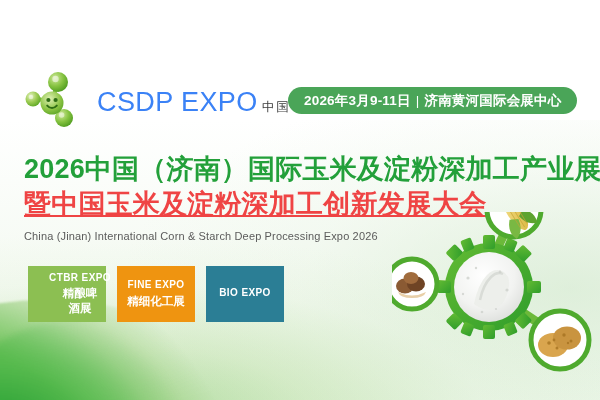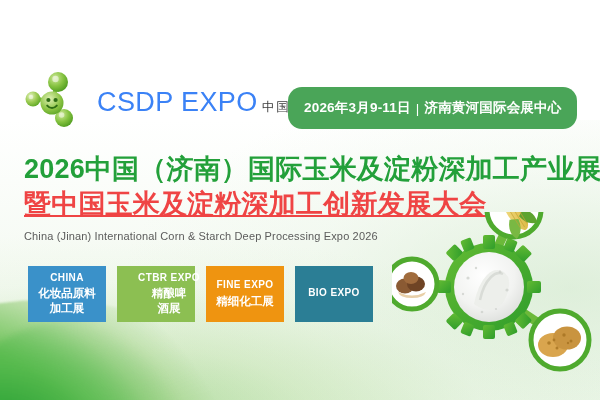--- a/index.html
+++ b/index.html
@@ -52,21 +52,21 @@
     color:#3b82f6; line-height:1.05; white-space:nowrap;
   }
   .logo-cn {
     font-size:12.5px; color:#3b3b3b; letter-spacing:1.6px;
     margin-top:3px; white-space:nowrap;
   }
 
   
   .date-pill {
     position:absolute; left:288px; top:87px;
-    height:42px; padding:0 16px;
+    height:27px; padding:0 16px;
     display:flex; align-items:center;
     background:#4aa558; border-radius:14px;
     color:#ffffff; font-size:13.5px; font-weight:bold;
     white-space:nowrap; letter-spacing:.2px;
   }
   .date-pill .sep { padding:0 5px; font-weight:normal; }
 
   
   .headline { position:absolute; left:24px; top:152px; width:560px; }
   .h-line {
@@ -151,27 +151,20 @@
   </div>
 
   <div class="headline">
     <div class="h-line l1">2026中国（济南）国际玉米及淀粉深加工产业展览会</div>
     <div class="h-line l2">暨中国玉米及淀粉深加工创新发展大会</div>
     <div class="h-sub">China (Jinan) International Corn &amp; Starch Deep Processing Expo 2026</div>
   </div>
 
   <div class="brands">
 
-    <div class="brand" style="background: rgb(58, 145, 201);">
-      <span class="b-en">CHINA</span>
-      <span class="b-cn">
-        <span>化妆品原料</span>
-        <span>加工展</span>
-      </span>
-    </div>
 
     <div class="brand" style="background: rgb(140, 191, 82); padding-left: 30px;">
       <span class="b-en">CTBR EXPO</span>
       <span class="b-cn">
         <span>精酿啤酒展</span>
       </span>
     </div>
 
     <div class="brand" style="background: rgb(239, 148, 16);">
       <span class="b-en">FINE EXPO</span>

